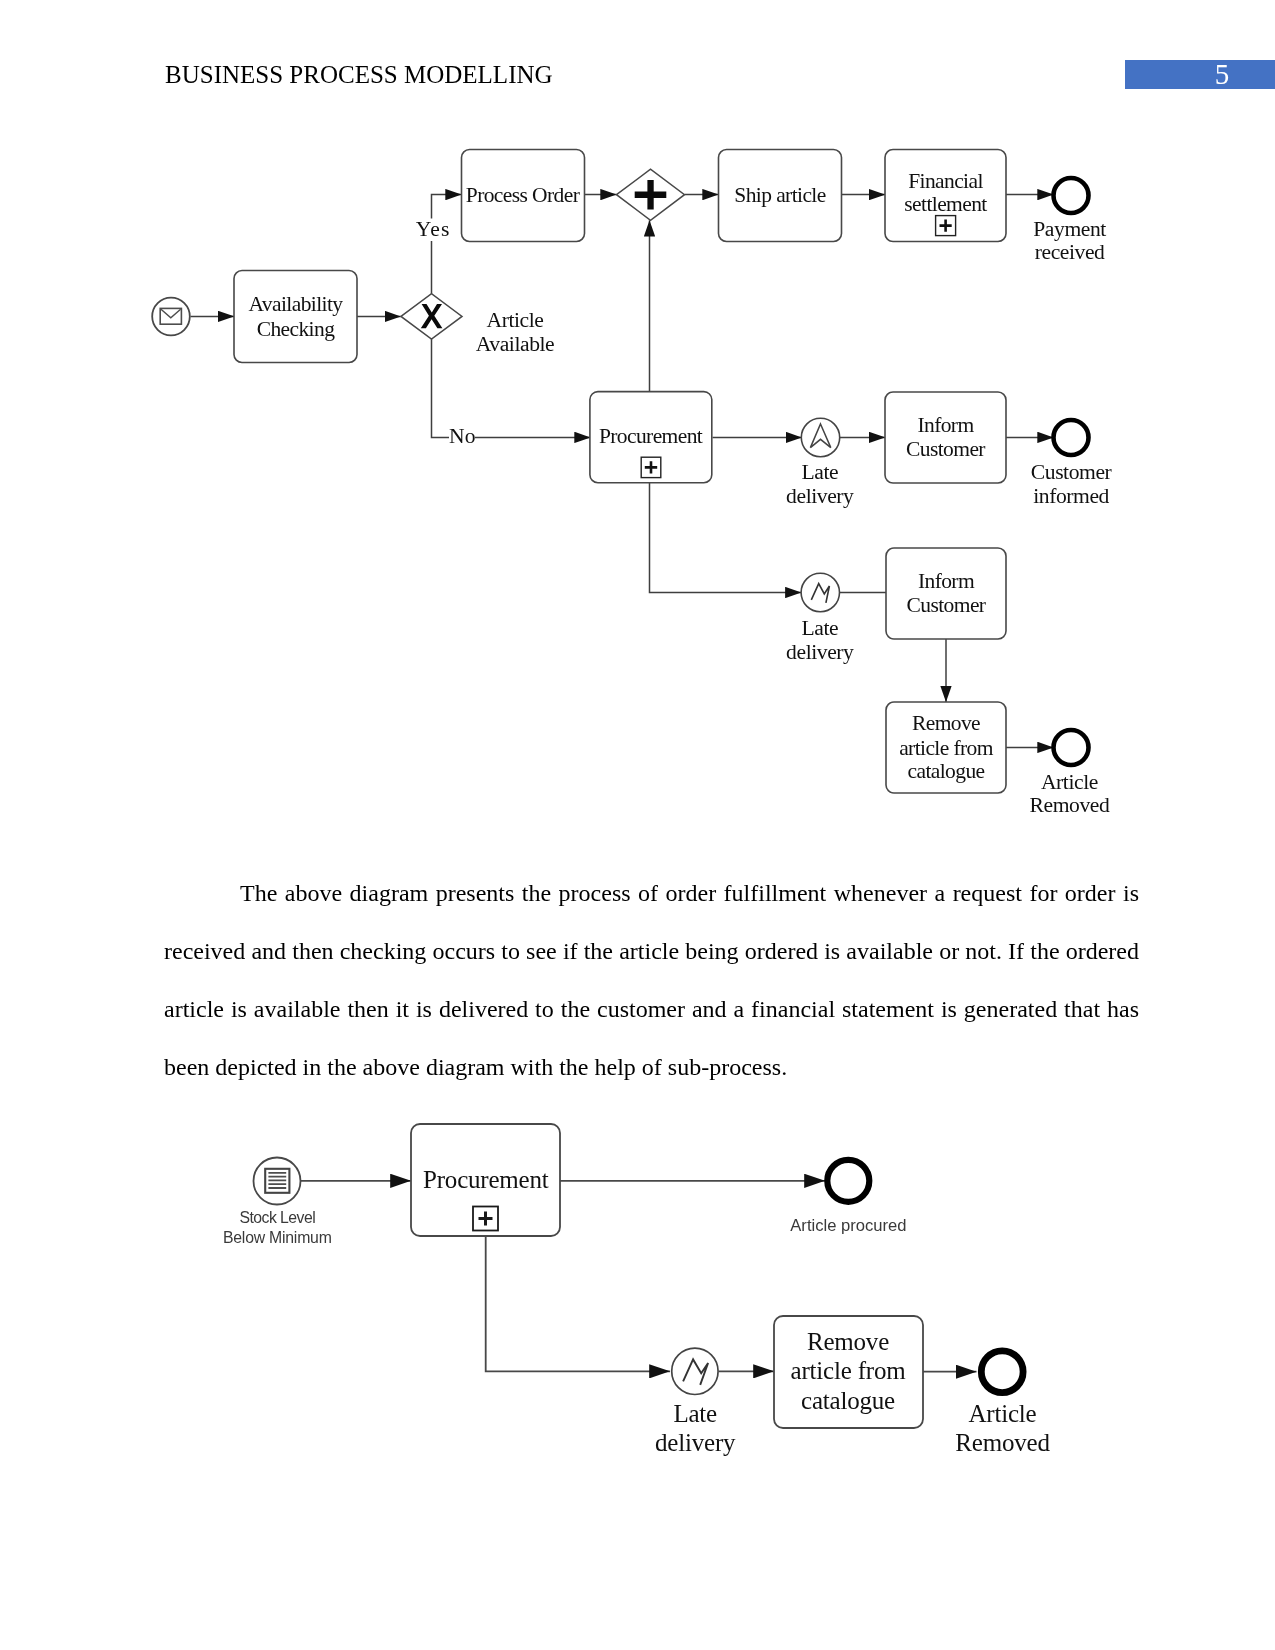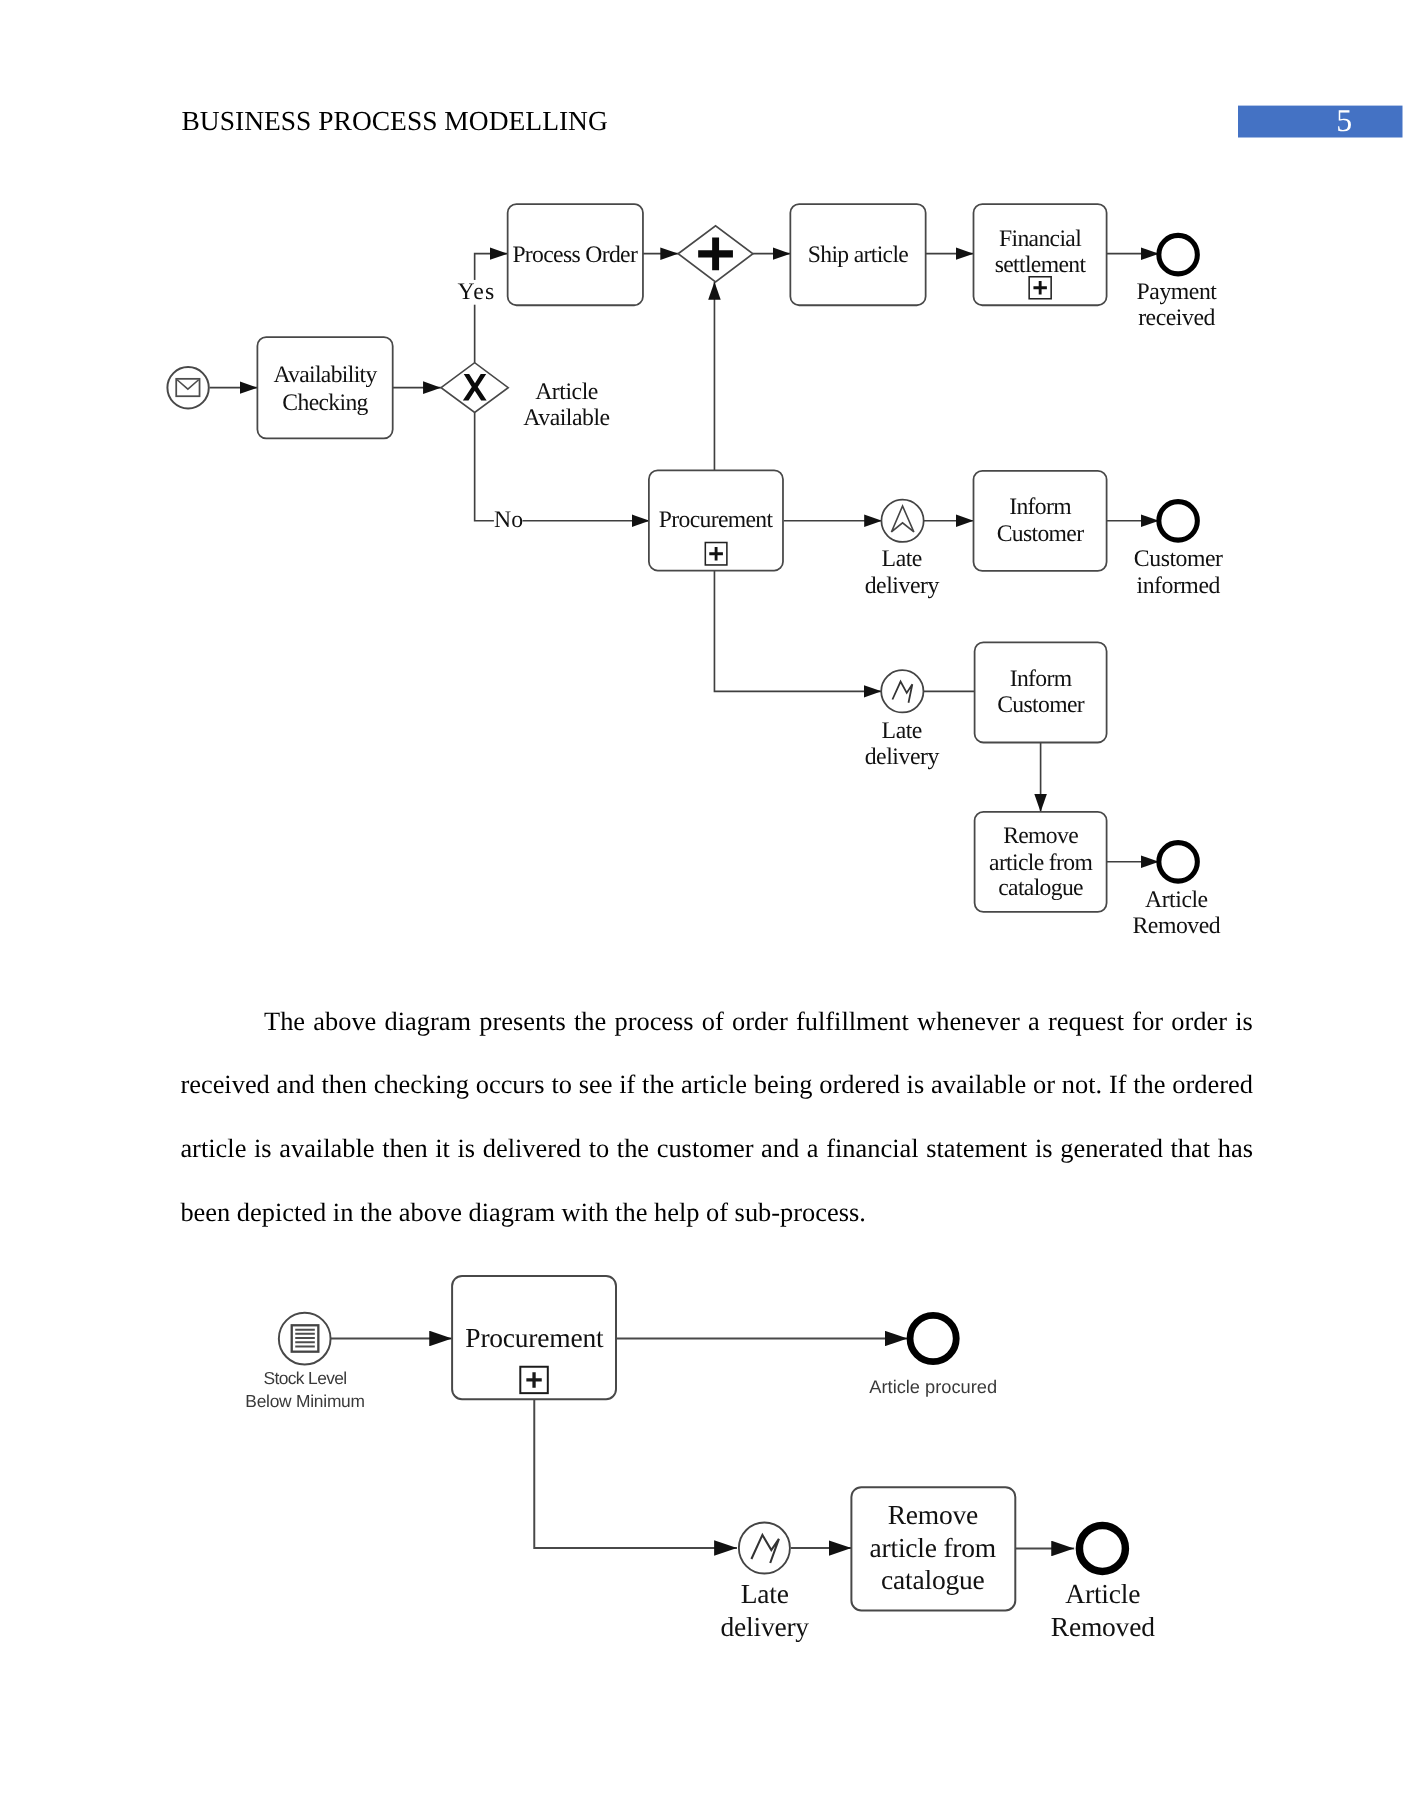--- a/index.html
+++ b/index.html
@@ -1,18 +1,18 @@
 <!DOCTYPE html>
 <html><head>
 <meta charset="utf-8">
 <title>Business Process Modelling</title>
 <style>
   html,body{margin:0;padding:0;}
   body{width:1275px;height:1650px;background:#ffffff;font-family:"Liberation Serif",serif;overflow:hidden;position:relative;}
-  .page{position:absolute;inset:0;margin-top:36px;}
+  .page{position:absolute;inset:0;}
   
   #doc-header{transform:translateZ(0);position:absolute;left:165px;top:61px;font-size:25px;color:#000;font-family:"Liberation Serif",serif;white-space:nowrap;}
   #page-badge{transform:translateZ(0);position:absolute;left:1125px;top:60px;width:150px;height:29px;background:#4472C4;}
   #page-badge span{display:block;position:absolute;left:0;top:0;width:194px;text-align:center;color:#fff;font-size:29px;line-height:28px;font-family:"Liberation Serif",serif;}
   
   #body-paragraph{transform:translateZ(0);position:absolute;left:164px;top:864px;width:975px;color:#000000;font-size:24px;line-height:58px;text-align:justify;text-justify:inter-word;font-family:"Liberation Serif",serif;}
   #body-paragraph .ind{display:inline-block;width:76px;}
   svg{display:block;transform:translateZ(0);}
   #diagram-top{position:absolute;left:0px;top:0px;}
   #diagram-bottom{position:absolute;left:0px;top:1090px;}

